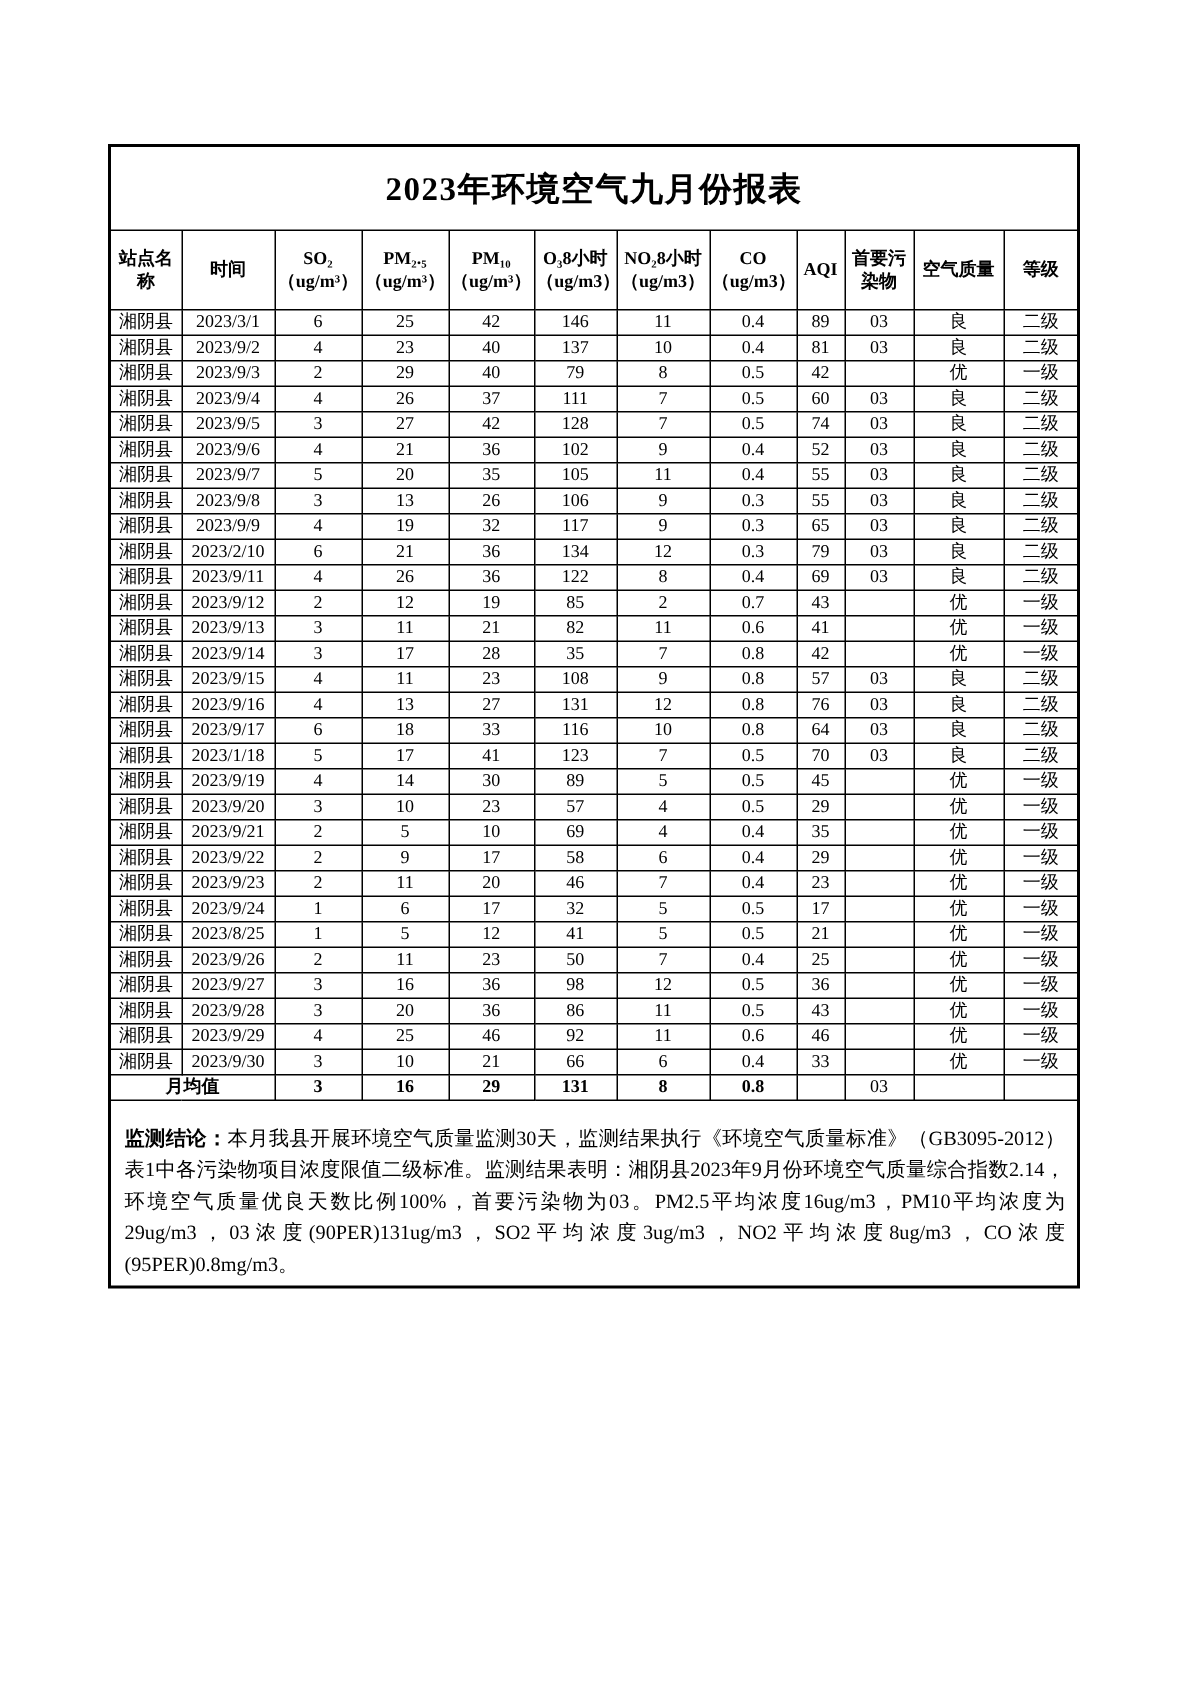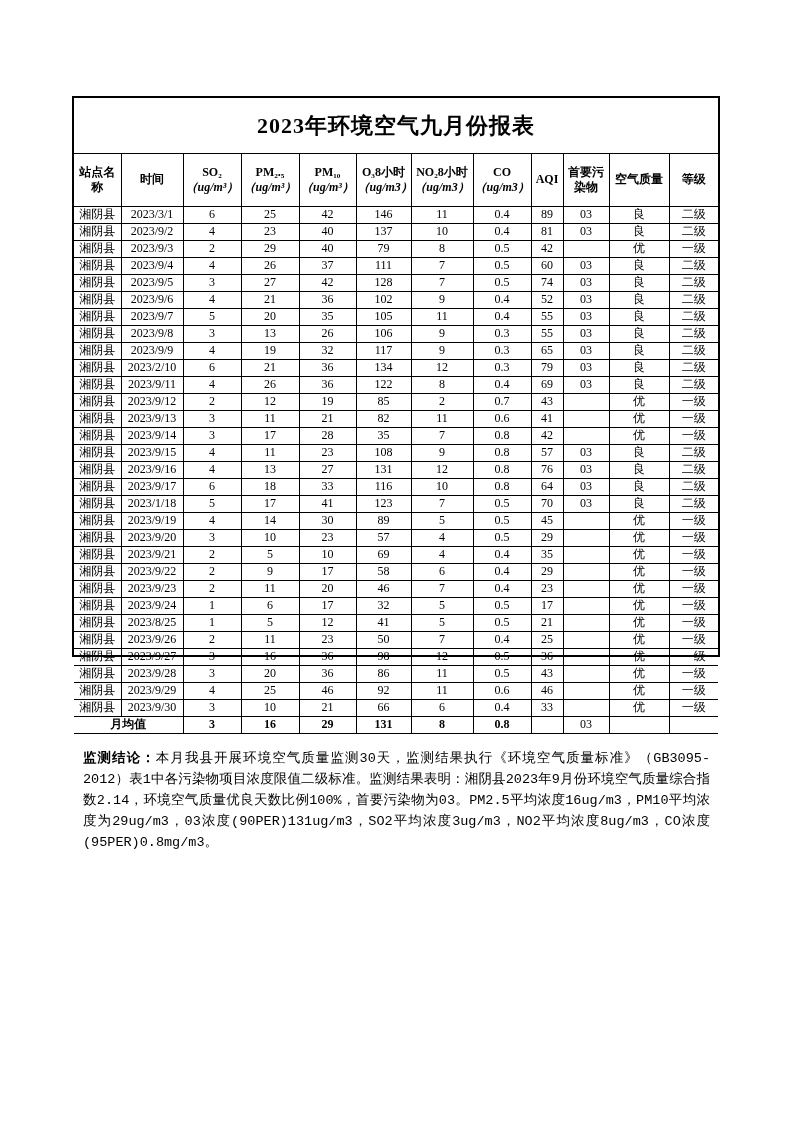--- a/index.html
+++ b/index.html
@@ -6,21 +6,21 @@
   html,body { background:#ffffff; }
   body {
     width:793px; height:1122px;
     font-family:"Liberation Serif","DejaVu Serif",serif;
     color:#000;
     position:relative;
   }
   .page { width:793px; height:1122px; position:relative; background:#fff; }
   .report-box {
     position:absolute; left:72px; top:96px;
-    width:648px; height:561px;
+    width:648px; height:763px;
     border:2px solid #000;
     background:#fff;
   }
   .title-row {
     height:56px;
     border-bottom:1px solid #000;
     display:flex; align-items:center; justify-content:center;
     font-size:22px; font-weight:bold;
     letter-spacing:1px;
   }
@@ -37,35 +37,34 @@
     padding:0 1px;
   }
   table.aq tr > *:first-child { border-left:none; }
   table.aq tr > *:last-child  { border-right:none; }
   table.aq thead th { border-top:none; }
   table.aq thead th {
     height:52px;
     font-size:12px; font-weight:bold;
     line-height:15px;
   }
-  .h-unit { font-weight:bold;font-style:italic; }
+  .h-unit { font-weight:bold; }
   table.aq tbody td {
     height:17px;
     font-size:12px;
     line-height:15px;
     white-space:nowrap;
   }
   table.aq tbody tr.avg-row td { font-weight:bold; }
   table.aq tbody tr.avg-row td.normal-weight { font-weight:normal; }
   .summary {
     padding:14px 8px 0 9px;
     font-size:13.5px;
     line-height:21px;
     text-align:justify;
-    font-family:Liberation Mono, monospace;
   }
   .summary-label { font-weight:bold; }
 </style>
 </head>
 <body>
 
 <div class="page">
   <div class="report-box">
     <div class="title-row">2023年环境空气九月份报表</div>
 

